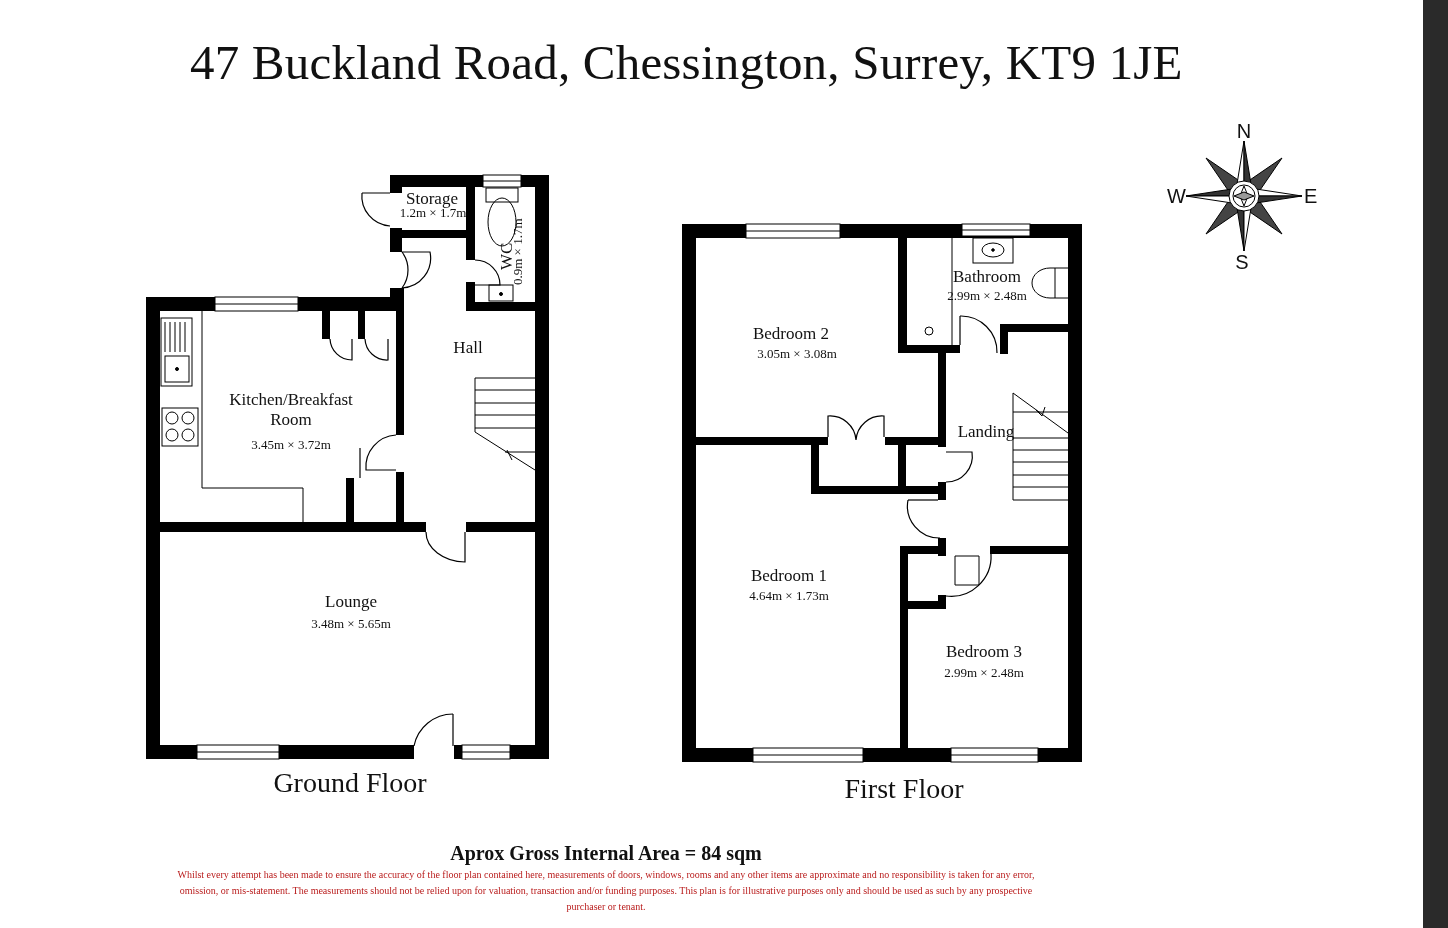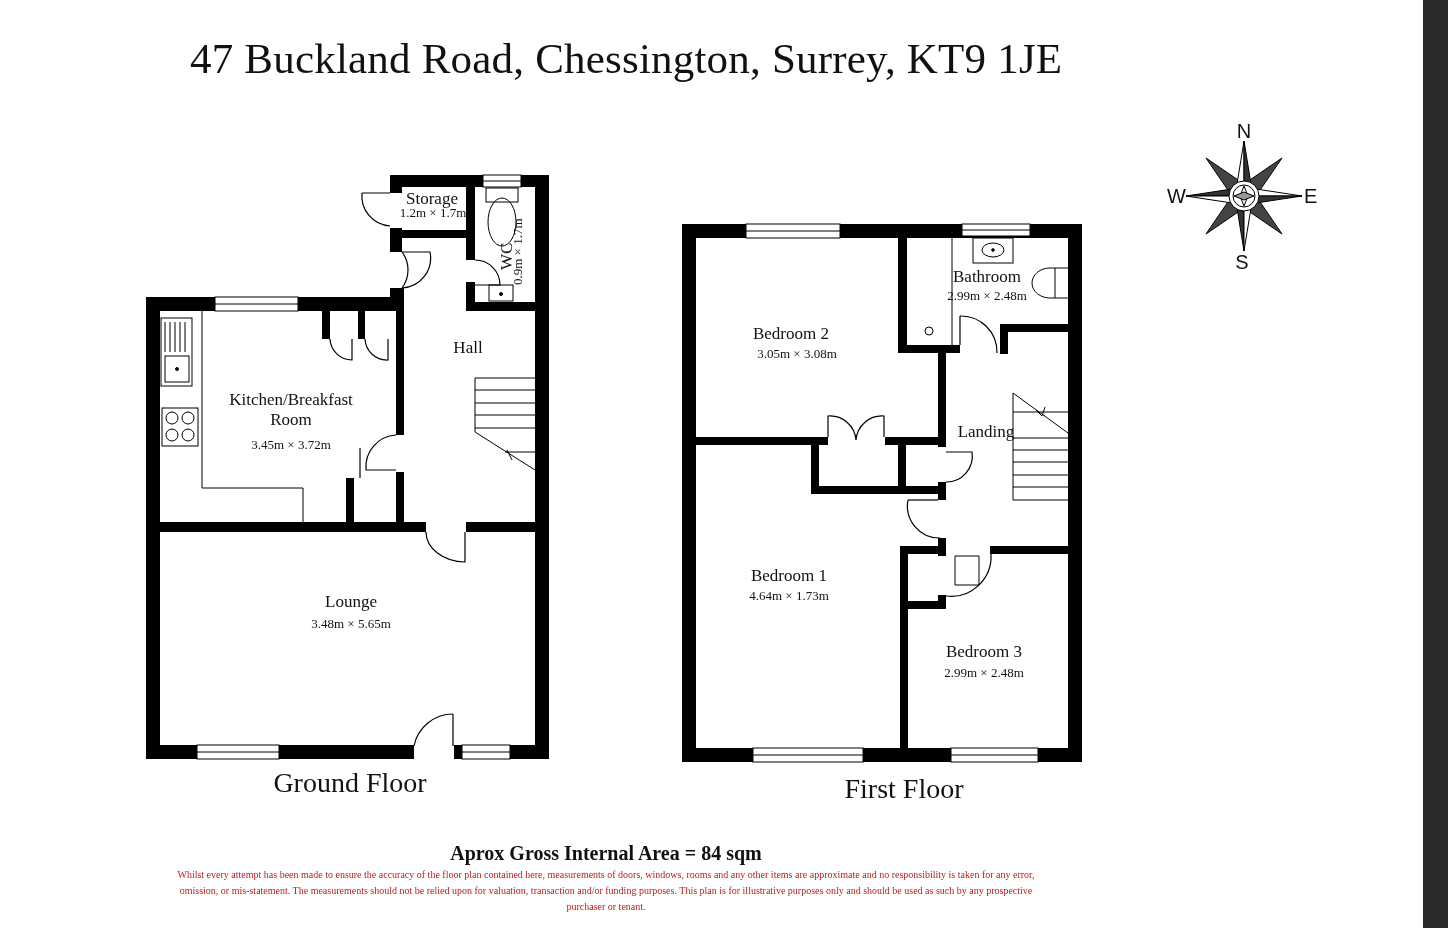--- a/index.html
+++ b/index.html
@@ -1,21 +1,21 @@
 <!DOCTYPE html>
 <html><head>
 <meta charset="utf-8">
 <style>
   html, body { margin:0; padding:0; }
   body { width:1448px; height:928px; background:#ffffff; position:relative; overflow:hidden;
          font-family:"DejaVu Serif", serif; color:#111; }
   .page { position:absolute; left:0; top:0; width:1423px; height:928px; background:#fff; }
   .sidebar-strip { position:absolute; left:1423px; top:0; width:25px; height:928px; background:#2a2a2a; }
   .title { position:absolute; left:190px; top:34px; font-family:"Liberation Serif", serif;
-           font-size:43px; letter-spacing:0.2px; white-space:nowrap; color:#111; }
+           font-size:49px; letter-spacing:0.2px; white-space:nowrap; color:#111; }
   svg.plan { position:absolute; left:0; top:0; }
   .room-name { font-family:"Liberation Serif", serif; font-size:17px; fill:#111; }
   .room-dim { font-family:"Liberation Serif", serif; font-size:13px; fill:#111; }
   .floor-label { font-family:"Liberation Serif", serif; font-size:28px; fill:#111; }
   .compass-letter { font-family:"Liberation Sans", sans-serif; font-size:20px; fill:#111; }
   .footer { position:absolute; left:166px; top:842px; width:880px; text-align:center; }
   .area { font-family:"Liberation Serif", serif; font-weight:bold; font-size:20px; color:#111; }
   .disclaimer { font-family:"Liberation Serif", serif; font-size:10px; line-height:16px; color:#b91c1c; margin-top:2px; }
 </style>
 </head>

